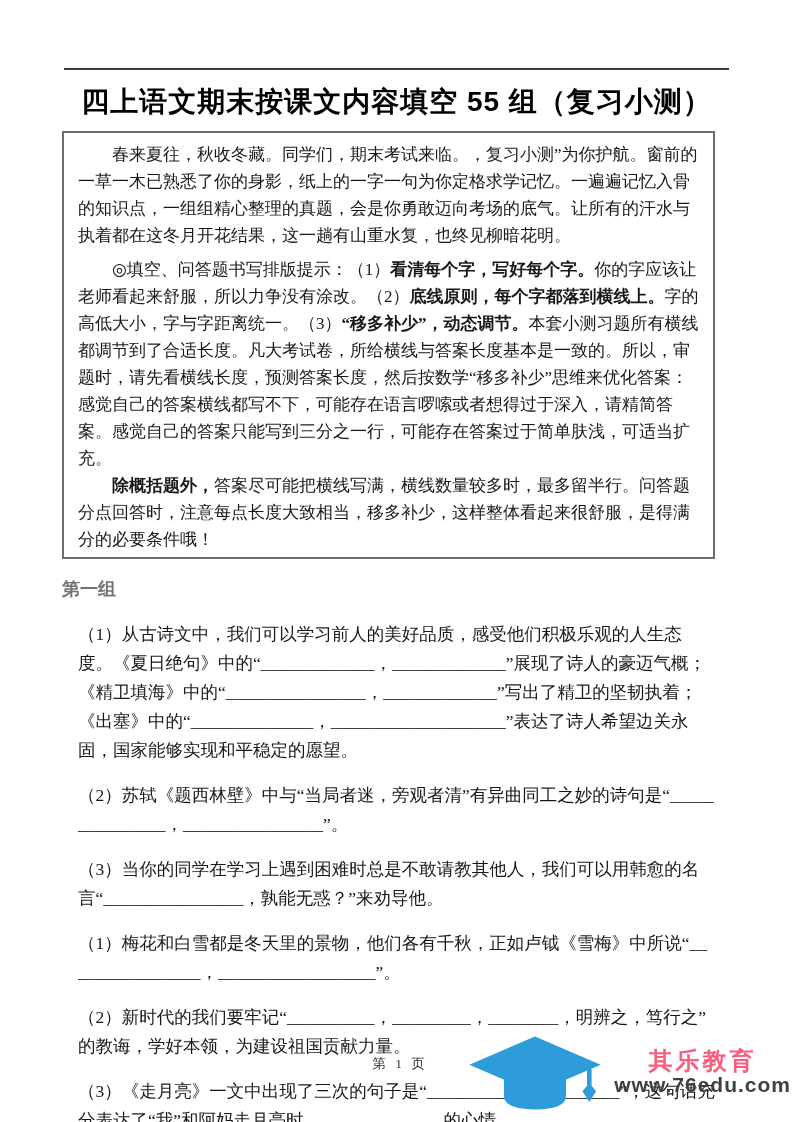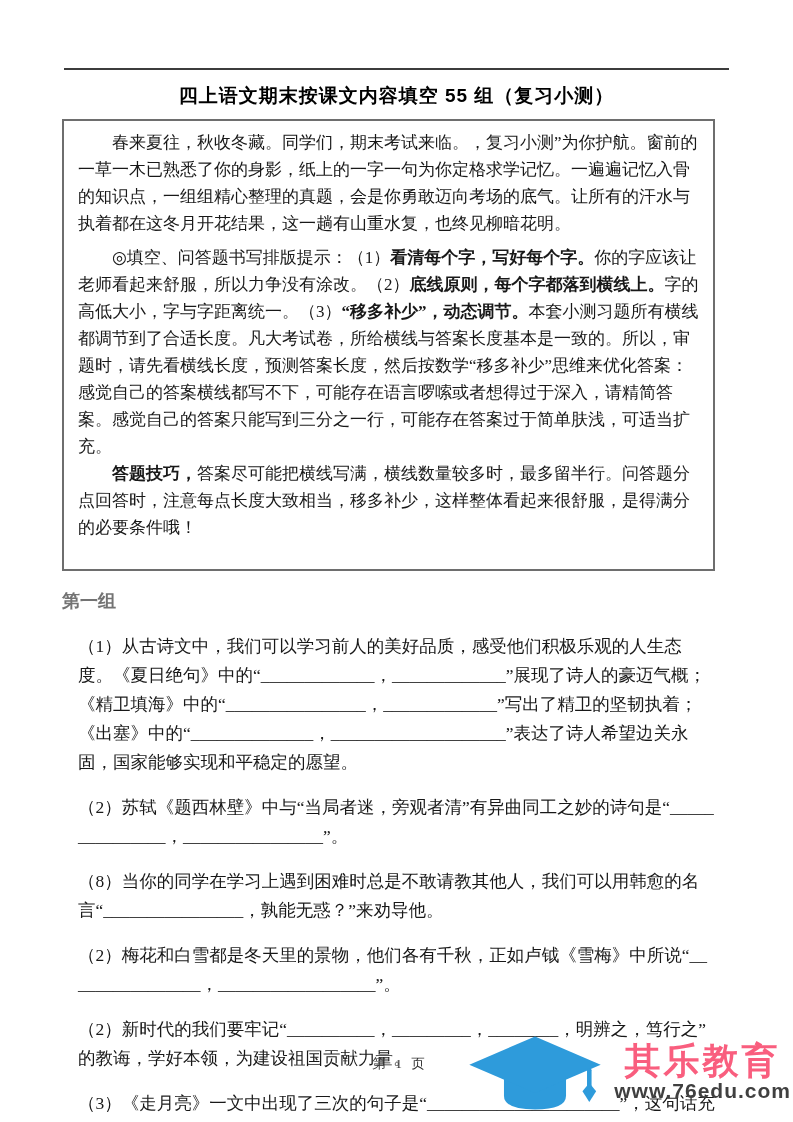--- a/index.html
+++ b/index.html
@@ -16,28 +16,28 @@
   }
   .top-rule{
     border-top:2px solid #3c3c3c;
     height:0;margin:0 2px 4px 2px;
   }
   .title{
     margin:13px 0 10px 0;
     text-align:center;
     font-family:"Liberation Sans","DejaVu Sans",sans-serif;
     font-weight:bold;
-    font-size:19px;
+    font-size:28px;
     letter-spacing:1px;
     color:#000;
   }
   .notice{
     box-sizing:border-box;
     border:2px solid #6e6e6e;
-    padding:8px 14px 28px 14px;
+    padding:8px 14px 4px 14px;
     font-size:17px;
     line-height:27px;
     margin:0 16px 16px 0;
   }
   .notice p{
     margin:0;
     text-indent:2em;
   }
   .notice p.gap{margin-top:7px;}
   .notice .b{font-weight:bold;text-align:right;}
@@ -69,21 +69,21 @@
     bottom:8px;
     display:flex;
     align-items:center;
     gap:6px;
   }
   .logo-cap{width:146px;height:84px;flex:0 0 auto;}
   .logo-text{display:flex;flex-direction:column;align-items:center;}
   .logo-brand{
     font-family:"Liberation Sans","DejaVu Sans",sans-serif;
     font-weight:bold;
-    font-size:36px;
+    font-size:24px;
     letter-spacing:3px;
     line-height:1.05;
   }
   .logo-site{
     font-family:"Liberation Sans","DejaVu Sans",sans-serif;
     font-weight:bold;
     font-size:21px;
     letter-spacing:1px;
     line-height:1.1;
   }
@@ -93,29 +93,29 @@
 
 <div class="page">
 
   <div class="top-rule"></div>
 
   <h1 class="title">四上语文期末按课文内容填空 55 组（复习小测）</h1>
 
   <div class="notice" id="notice-box">
       <p><span>春来夏往，秋收冬藏。同学们，期末考试来临。，复习小测”为你护航。窗前的一草一木已熟悉了你的身影，纸上的一字一句为你定格求学记忆。一遍遍记忆入骨的知识点，一组组精心整理的真题，会是你勇敢迈向考场的底气。让所有的汗水与执着都在这冬月开花结果，这一趟有山重水复，也终见柳暗花明。</span></p>
       <p class="gap"><span>◎填空、问答题书写排版提示：（1）</span><span class="b">看清每个字，写好每个字。</span><span>你的字应该让老师看起来舒服，所以力争没有涂改。（2）</span><span class="b">底线原则，每个字都落到横线上。</span><span>字的高低大小，字与字距离统一。（3）</span><span class="b">“移多补少”，动态调节。</span><span>本套小测习题所有横线都调节到了合适长度。凡大考试卷，所给横线与答案长度基本是一致的。所以，审题时，请先看横线长度，预测答案长度，然后按数学“移多补少”思维来优化答案：感觉自己的答案横线都写不下，可能存在语言啰嗦或者想得过于深入，请精简答案。感觉自己的答案只能写到三分之一行，可能存在答案过于简单肤浅，可适当扩充。</span></p>
-      <p><span class="b">答题技巧，</span><span>答案尽可能把横线写满，横线数量较多时，最多留半行。问答题分点回答时，注意每点长度大致相当，移多补少，这样整体看起来很舒服，是得满分的必要条件哦！</span></p>
+      <p><span class="b">除概括题外，</span><span>答案尽可能把横线写满，横线数量较多时，最多留半行。问答题分点回答时，注意每点长度大致相当，移多补少，这样整体看起来很舒服，是得满分的必要条件哦！</span></p>
     </div>
 
   <div class="content" id="sections">
       <h3>第一组</h3>
       <p>（1）从古诗文中，我们可以学习前人的美好品质，感受他们积极乐观的人生态度。《夏日绝句》中的“_____________，_____________”展现了诗人的豪迈气概；《精卫填海》中的“________________，_____________”写出了精卫的坚韧执着；《出塞》中的“______________，____________________”表达了诗人希望边关永固，国家能够实现和平稳定的愿望。</p>
       <p>（2）苏轼《题西林壁》中与“当局者迷，旁观者清”有异曲同工之妙的诗句是“_______________，________________”。</p>
-      <p>（8）当你的同学在学习上遇到困难时总是不敢请教其他人，我们可以用韩愈的名言“________________，孰能无惑？”来劝导他。</p>
-      <p>（2）梅花和白雪都是冬天里的景物，他们各有千秋，正如卢钺《雪梅》中所说“________________，__________________”。</p>
+      <p>（3）当你的同学在学习上遇到困难时总是不敢请教其他人，我们可以用韩愈的名言“________________，孰能无惑？”来劝导他。</p>
+      <p>（1）梅花和白雪都是冬天里的景物，他们各有千秋，正如卢钺《雪梅》中所说“________________，__________________”。</p>
       <p>（2）新时代的我们要牢记“__________，_________，________，明辨之，笃行之”的教诲，学好本领，为建设祖国贡献力量。</p>
       <p>（3）《走月亮》一文中出现了三次的句子是“______________________”，这句话充分表达了“我”和阿妈走月亮时________________的心情。</p>
     </div>
 
   <div class="footer">第 1 页</div>
 
   <div class="logo">
     <svg class="logo-cap" id="cap-svg" viewBox="0 0 160 92" aria-hidden="true">
       <path d="M46,48 L114,48 L114,72 Q114,87 80,87 Q46,87 46,72 Z" fill="#2e9bdb"></path>
       <polygon points="80,7 152,38 80,69 8,38" fill="#2e9bdb"></polygon>

